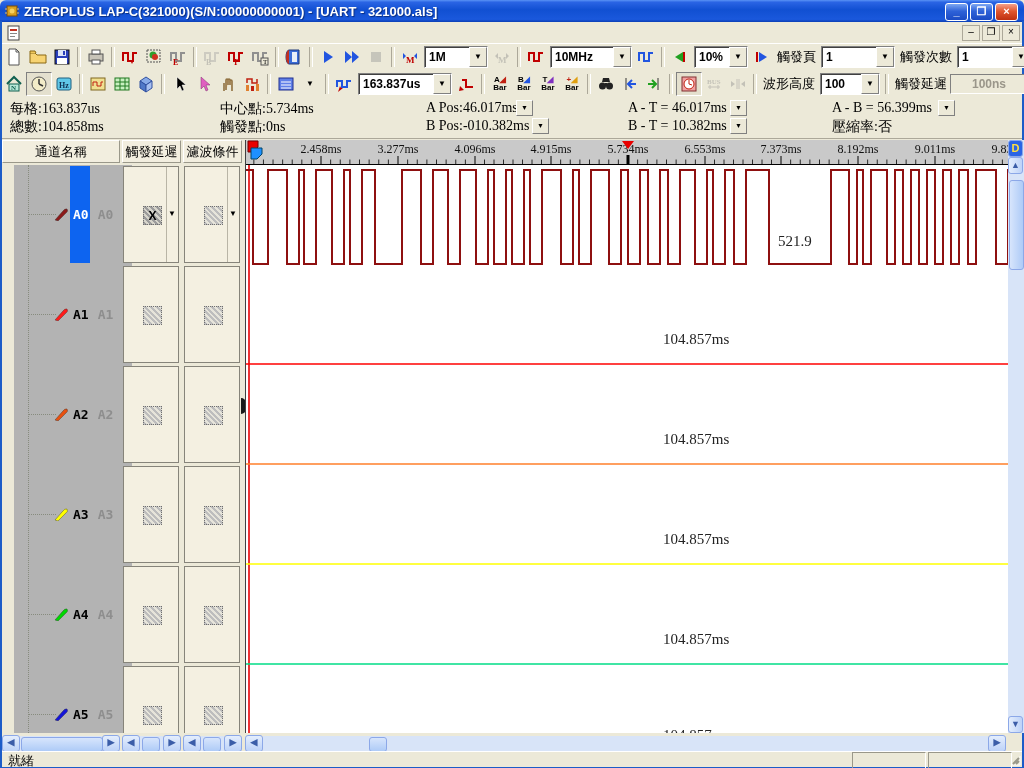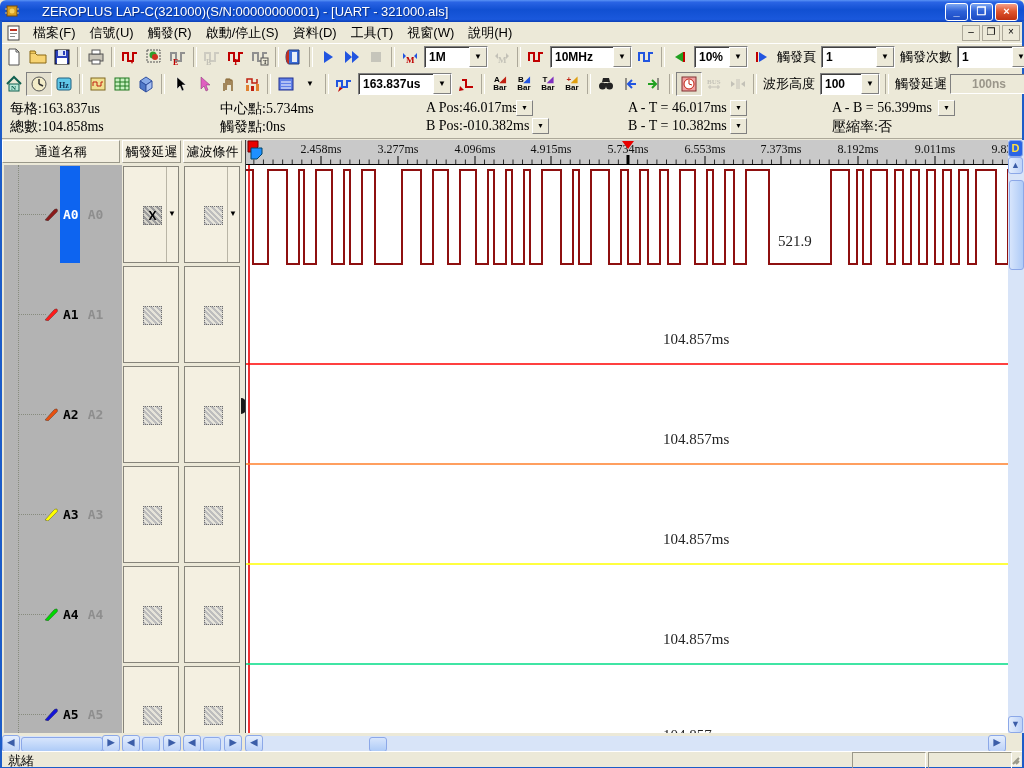--- a/index.html
+++ b/index.html
@@ -8,21 +8,21 @@
        -webkit-font-smoothing:none;}
   .abs{position:absolute;}
   
   #frame-left,#frame-right{top:21px;bottom:0;width:2px;background:#1C5CC8;}
   #frame-left{left:0;} #frame-right{right:0;}
   #frame-bottom{left:0;right:0;bottom:0;height:2px;background:#1C5CC8;}
   
   #titlebar{left:0;top:0;width:1024px;height:22px;
     background:linear-gradient(180deg,#5A93F5 0%,#2A64E4 10%,#1150D2 45%,#1A58DC 88%,#0B3EB4 100%);
     border-radius:6px 6px 0 0;display:flex;align-items:center;color:#fff;}
-  #title-text{font-size:13px;font-weight:normal;text-shadow:1px 1px 1px #0A2C7C;margin-left:22px;white-space:nowrap;}
+  #title-text{font-size:13px;font-weight:bold;text-shadow:1px 1px 1px #0A2C7C;margin-left:4px;white-space:nowrap;}
   .cap-btn{width:21px;height:16px;border:1px solid #fff;border-radius:3px;margin-left:2px;
     color:#fff;font-size:11px;line-height:14px;text-align:center;font-weight:bold;}
   .cap-blue{background:linear-gradient(180deg,#7DA7F2,#2E62D8 45%,#1B4BC4);}
   .cap-red{background:linear-gradient(180deg,#F4A08B,#E0562F 45%,#BE3011);}
   #caption-buttons{position:absolute;right:6px;top:3px;display:flex;}
   
   #menubar{left:2px;top:22px;width:1020px;height:21px;background:#ECE9D8;display:flex;align-items:center;
     border-bottom:1px solid #FFFFFF;}
   .menu-item{padding:2px 7px;font-size:13px;color:#000;}
   #mdi-buttons{position:absolute;right:4px;top:25px;display:flex;}
@@ -47,21 +47,21 @@
   .bar-ic{font-size:8px;line-height:8px;text-align:center;font-weight:bold;white-space:nowrap;}
   
   #infobar{left:2px;top:97px;width:1020px;height:41px;background:#ECE9D8;border-bottom:1px solid #ACA899;}
   .info-cell{position:absolute;font-family:"Liberation Serif",serif;font-size:14px;color:#000;white-space:nowrap;}
   .dd{position:absolute;width:15px;height:14px;background:#ECE9D8;border:1px solid;
     border-color:#fff #808080 #808080 #fff;font-size:7px;line-height:13px;text-align:center;}
   
   .hdr{position:absolute;top:140px;height:23px;background:#F2EEDF;border:1px solid;
     border-color:#fff #9a988a #9a988a #fff;box-sizing:border-box;display:flex;align-items:center;
     justify-content:center;font-size:13px;}
-  #channel-panel{left:4px;top:165px;width:118px;height:568px;background:#B3B3B3;overflow:hidden;text-align:center;}
+  #channel-panel{left:14px;top:165px;width:118px;height:568px;background:#B3B3B3;overflow:hidden;text-align:center;}
   .tree-v{position:absolute;left:14px;top:0;bottom:0;border-left:1px dotted #878b7e;}
   .tree-h{position:absolute;left:14px;width:28px;border-top:1px dotted #878b7e;}
   .ch-row{position:absolute;left:40px;display:flex;align-items:center;height:18px;}
   .ch-name{font-family:"DejaVu Sans Mono",monospace;font-size:13px;font-weight:bold;color:#000;
     padding:0 3px;position:relative;z-index:2;}
   .ch-name.sel{color:#fff;}
   .ch-gray{font-family:"DejaVu Sans Mono",monospace;font-size:13px;font-weight:bold;color:#8e8e8e;margin-left:6px;}
   .sel-bar{position:absolute;width:20px;background:#0D64F0;z-index:1;}
   .col-cell{position:absolute;background:#F4F0E1;border:1px solid #86847a;box-sizing:border-box;}
   .cellicon{position:absolute;width:17px;height:17px;border:1px dotted #6f6f6f;
@@ -111,30 +111,20 @@
 <div id="frame-right" class="abs"></div>
 <div id="frame-bottom" class="abs"></div>
 
 <div id="menubar" class="abs">
   <svg width="16" height="16" viewBox="0 0 16 16" style="margin:0 4px;">
     <rect x="2" y="1" width="11" height="14" fill="#fff" stroke="#444"></rect>
     <rect x="4" y="4" width="7" height="2" fill="#C03020"></rect>
       <rect x="4" y="8" width="7" height="1" fill="#888"></rect>
     <rect x="4" y="11" width="5" height="1" fill="#888"></rect>
   </svg>
-  <div id="menu-items" style="display:flex;">
-      <div class="menu-item">檔案(F)</div>
-      <div class="menu-item">信號(U)</div>
-      <div class="menu-item">觸發(R)</div>
-      <div class="menu-item">啟動/停止(S)</div>
-      <div class="menu-item">資料(D)</div>
-      <div class="menu-item">工具(T)</div>
-      <div class="menu-item">視窗(W)</div>
-      <div class="menu-item">說明(H)</div>
-    </div>
 </div>
 <div id="mdi-buttons">
   <div class="mdi-btn">–</div>
   <div class="mdi-btn">❐</div>
   <div class="mdi-btn">×</div>
 </div>
 
 <div id="toolbar1" class="toolbar abs">
     <div class="tb-btn">
       <svg width="18" height="18" viewBox="0 0 18 18">

